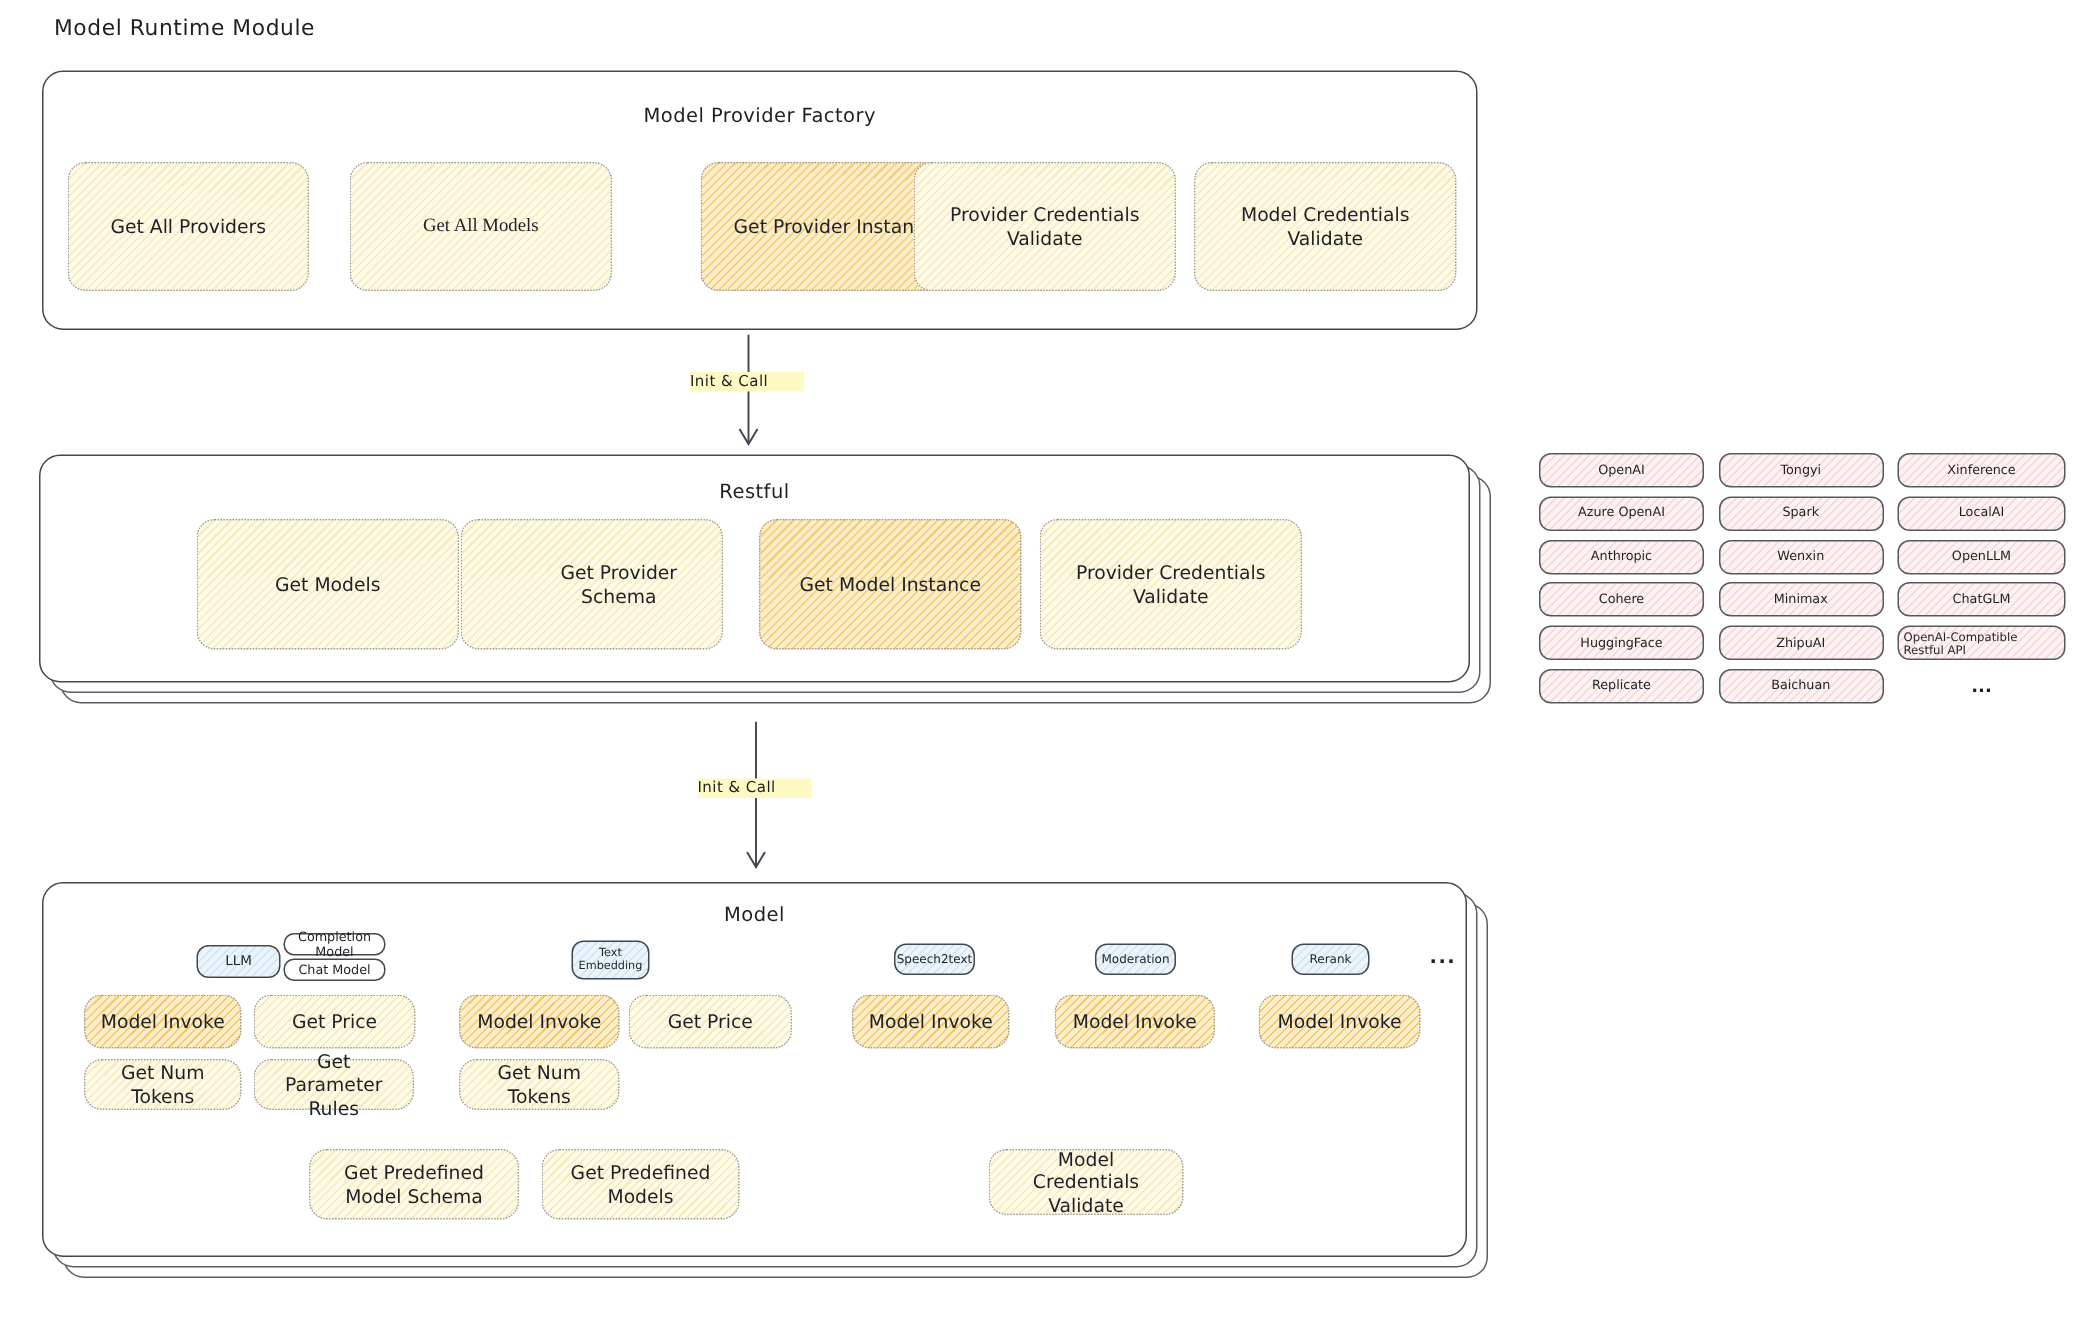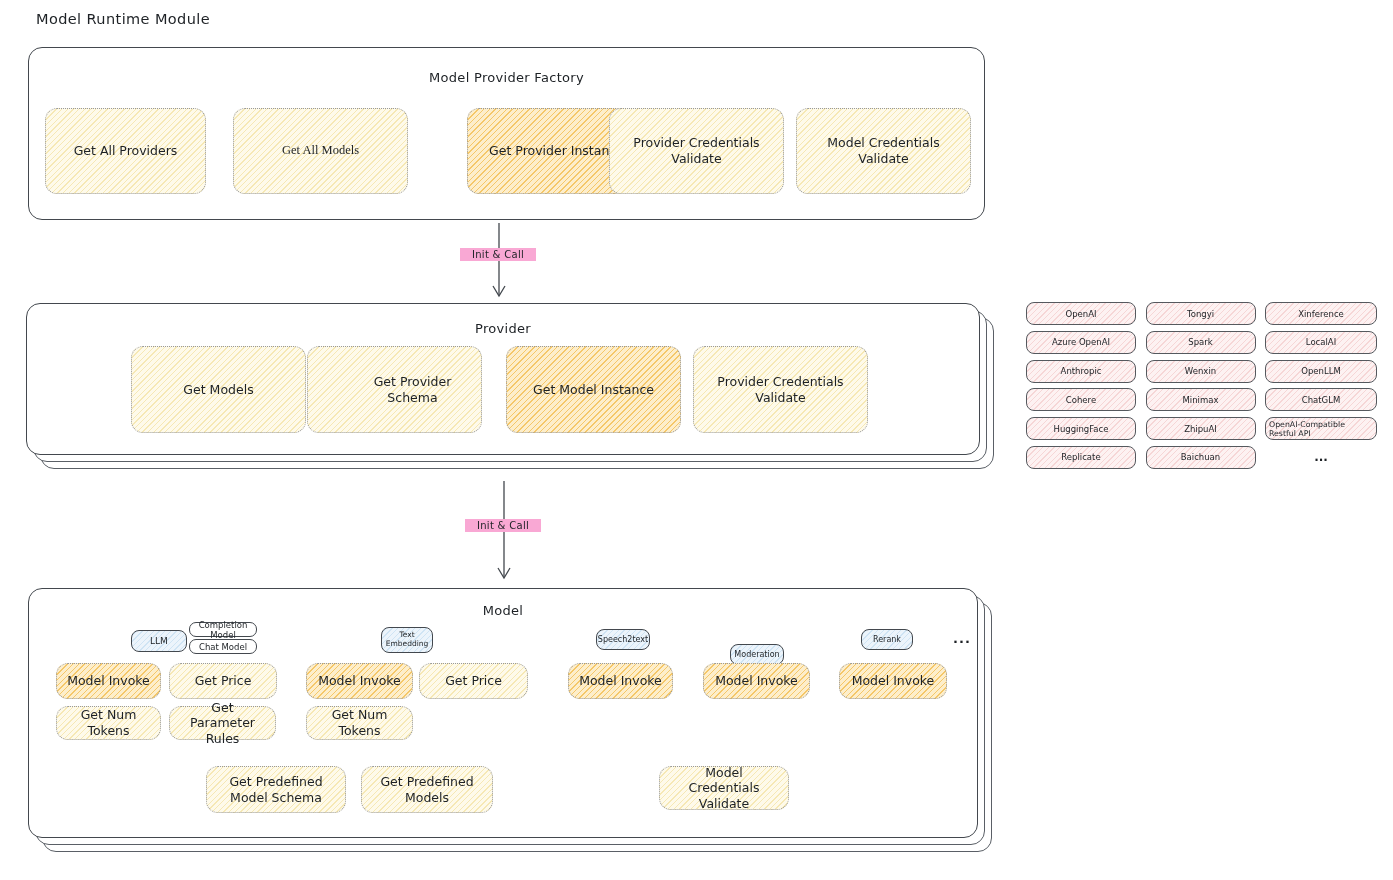--- a/index.html
+++ b/index.html
@@ -53,21 +53,21 @@
   .pcell{
     box-sizing:border-box;border:1.2px solid #55595e;border-radius:8px;
     display:flex;align-items:center;justify-content:center;text-align:left;
     font-size:8.5px;color:#1d2125;padding:0 3px;
     background:repeating-linear-gradient(135deg,#fdf2f2 0 3px,#f6d6d6 3px 4px);
   }
   .pcell.small{font-size:7.8px;}
   .pcell.plain{border:none;background:none;font-size:12px;font-weight:700;}
   .arrow{position:absolute;z-index:3;}
   .arrow-label{
-    position:absolute;z-index:4;background:#f9a8d4;text-align:center;
+    position:absolute;z-index:4;background:#fef9c3;
     font-size:10px;color:#1d2125;padding:1px 0;letter-spacing:.3px;
   }
 </style>
 </head>
 <body>
 
 <div class="canvas">
 
   <div class="page-title">Model Runtime Module</div>
 
@@ -82,21 +82,21 @@
 
   <svg class="arrow" style="left:489px;top:223px;" width="20" height="76" viewBox="0 0 20 76">
     <line x1="10" y1="0" x2="10" y2="72" stroke="#43484e" stroke-width="1.3"></line>
     <polyline points="4,63 10,73 16,63" fill="none" stroke="#43484e" stroke-width="1.3"></polyline>
   </svg>
   <div class="arrow-label" style="left:460px;top:248px;width:76px;">Init &amp; Call</div>
 
   <div class="stack-layer" style="left:40px;top:317px;width:954px;height:152px;"></div>
   <div class="stack-layer" style="left:33px;top:310px;width:954px;height:152px;"></div>
   <div class="big-box" style="left:26px;top:303px;width:954px;height:152px;">
-    <div class="box-title" style="top:17px;">Provider</div>
+    <div class="box-title" style="top:17px;">Restful</div>
     <div class="pill" style="left:104px;top:42px;width:175px;height:87px;">Get Models</div>
     <div class="pill" style="left:280px;top:42px;width:175px;height:87px;padding-left:44px;">Get Provider Schema</div>
     <div class="pill hl" style="left:479px;top:42px;width:175px;height:87px;">Get Model Instance</div>
     <div class="pill" style="left:666px;top:42px;width:175px;height:87px;">Provider Credentials Validate</div>
   </div>
 
   <div class="provider-grid">
     <div class="pcell">OpenAI</div>
     <div class="pcell">Tongyi</div>
     <div class="pcell">Xinference</div>
@@ -126,21 +126,21 @@
   <div class="stack-layer" style="left:42px;top:602px;width:950px;height:250px;"></div>
   <div class="stack-layer" style="left:35px;top:595px;width:950px;height:250px;"></div>
   <div class="big-box" style="left:28px;top:588px;width:950px;height:250px;padding-left:14px;">
     <div class="box-title" style="top:14px;">Model</div>
 
     <div class="tab" style="left:102px;top:41px;width:56px;height:22px;font-size:9px;">LLM</div>
     <div class="subtab" style="left:160px;top:33px;width:68px;height:15px;">Completion Model</div>
     <div class="subtab" style="left:160px;top:50px;width:68px;height:15px;">Chat Model</div>
     <div class="tab" style="left:352px;top:38px;width:52px;height:26px;font-size:7.5px;">Text Embedding</div>
     <div class="tab" style="left:567px;top:40px;width:54px;height:21px;font-size:8px;">Speech2text</div>
-    <div class="tab" style="left:701px;top:40px;width:54px;height:21px;font-size:8px;margin-top:15px;">Moderation</div>
+    <div class="tab" style="left:701px;top:40px;width:54px;height:21px;font-size:8px;">Moderation</div>
     <div class="tab" style="left:832px;top:40px;width:52px;height:21px;font-size:8px;">Rerank</div>
     <div class="ellipsis" style="left:924px;top:42px;">...</div>
 
     <div class="pill hl" style="left:27px;top:74px;width:105px;height:36px;">Model Invoke</div>
     <div class="pill" style="left:140px;top:74px;width:108px;height:36px;">Get Price</div>
     <div class="pill hl" style="left:277px;top:74px;width:107px;height:36px;">Model Invoke</div>
     <div class="pill" style="left:390px;top:74px;width:109px;height:36px;">Get Price</div>
     <div class="pill hl" style="left:539px;top:74px;width:105px;height:36px;">Model Invoke</div>
     <div class="pill hl" style="left:674px;top:74px;width:107px;height:36px;">Model Invoke</div>
     <div class="pill hl" style="left:810px;top:74px;width:108px;height:36px;">Model Invoke</div>

